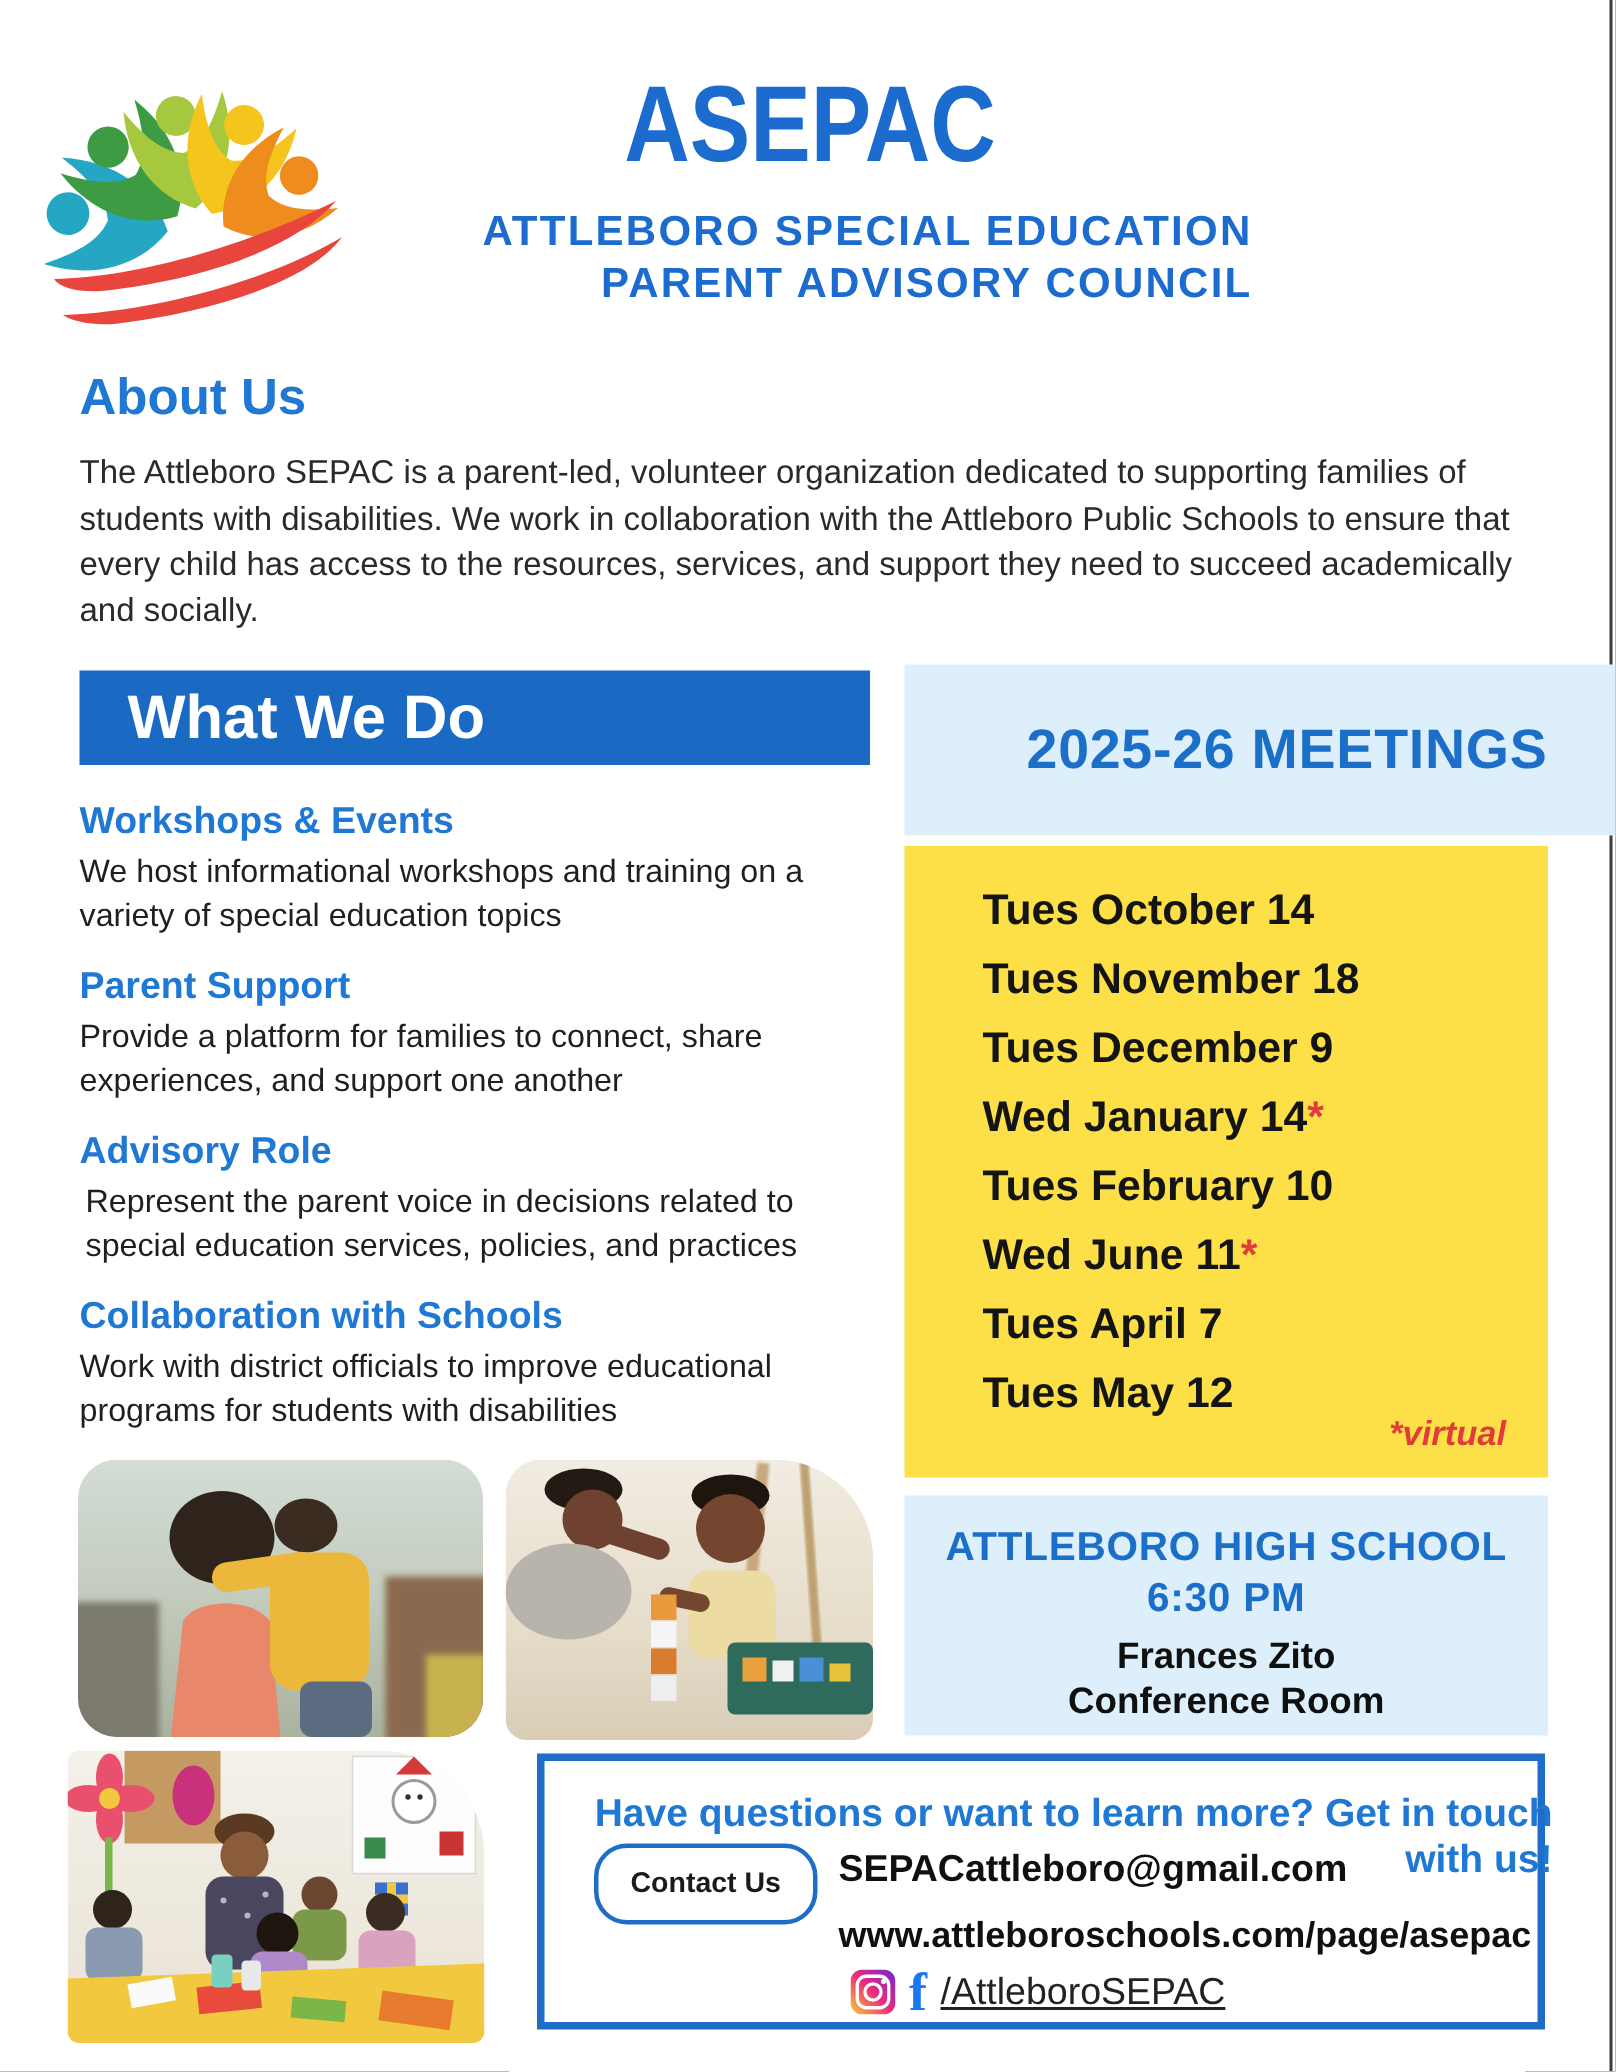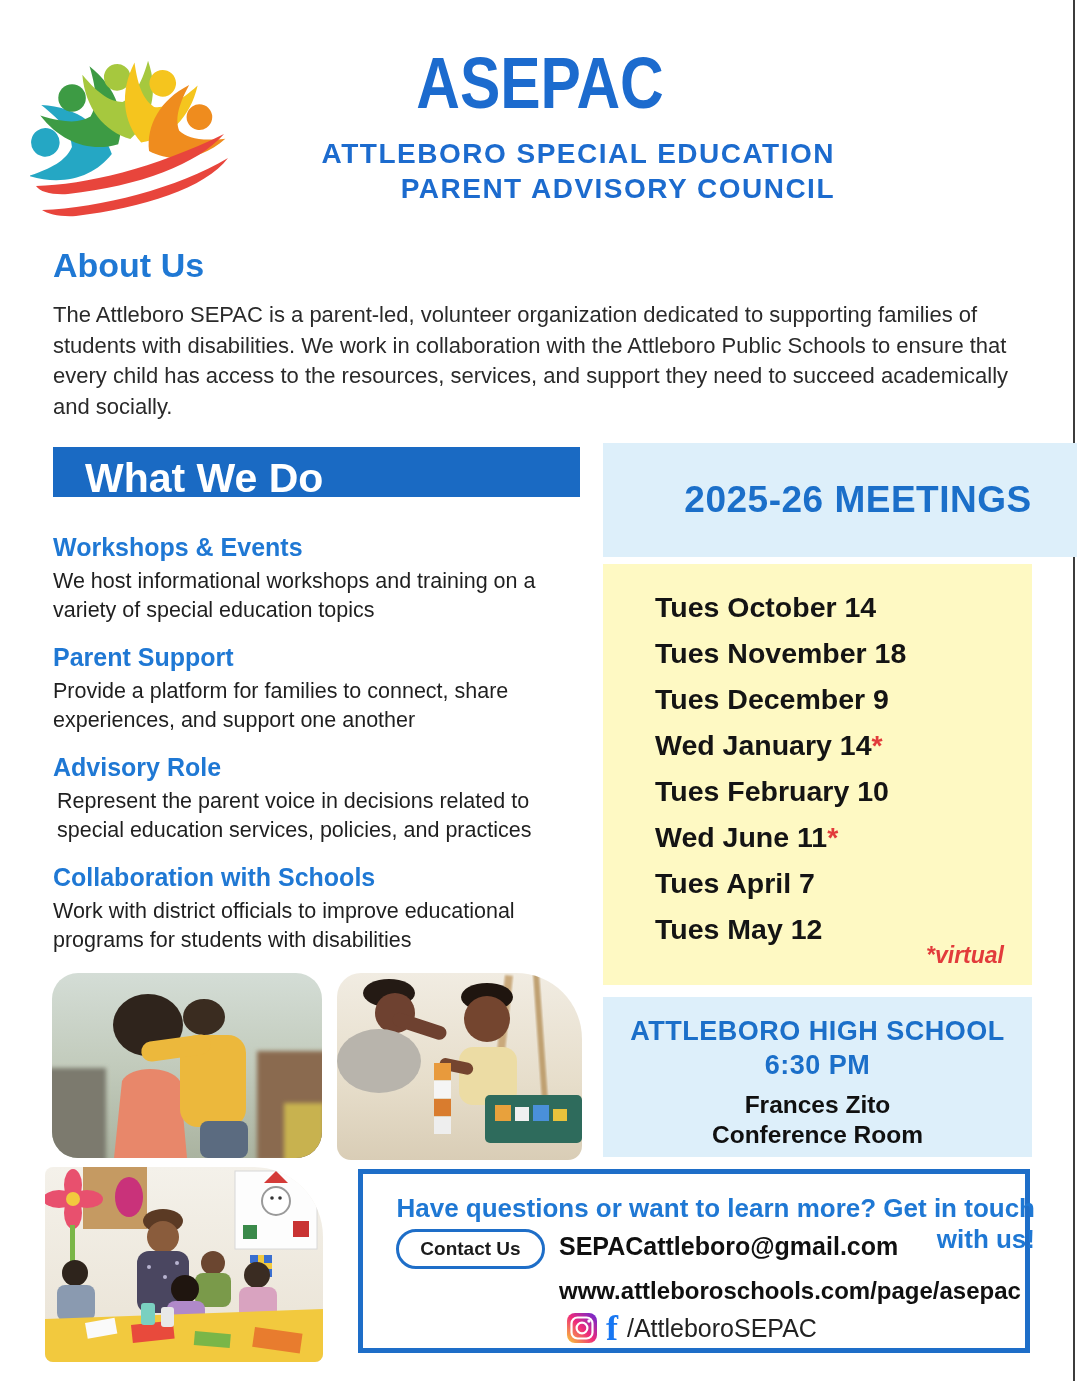--- a/index.html
+++ b/index.html
@@ -13,33 +13,33 @@
   .title-block h1{margin:0;font-size:72px;line-height:74px;font-weight:700;color:#1c6bce;
                   transform:scaleX(.84);transform-origin:50% 50%;letter-spacing:0;}
   .subtitle{font-size:28px;line-height:35px;font-weight:700;color:#1c6bce;letter-spacing:1.5px;text-align:right;}
   .subtitle-wrap{margin-top:16px;}
 
   
   .about-heading{position:absolute;left:53px;top:246px;margin:0;font-size:34px;font-weight:700;color:#1f78d4;}
   .about-body{position:absolute;left:53px;top:300px;width:965px;margin:0;font-size:22px;line-height:30.5px;color:#2a2a2a;}
 
   
-  .wwd-banner{position:absolute;left:53px;top:447px;width:527px;height:50px;background:#1a6ac3;}
+  .wwd-banner{position:absolute;left:53px;top:447px;width:527px;height:63px;background:#1a6ac3;}
   .wwd-banner span{display:block;padding-left:32px;font-size:41px;line-height:62px;font-weight:700;color:#ffffff;}
   .wwd-item{position:absolute;left:53px;width:540px;}
   .wwd-item .t{font-size:25px;font-weight:700;color:#1f78d4;margin:0 0 5px 0;}
   .wwd-item .b{font-size:21.5px;line-height:29px;color:#1f1f1f;margin:0;}
   .wwd-0{top:533px;} .wwd-1{top:643px;} .wwd-2{top:753px;} .wwd-3{top:863px;}
   .wwd-2 .b{padding-left:4px;}
 
   
   .meet-header{position:absolute;left:603px;top:443px;width:510px;height:114px;background:#ddeffa;
                display:flex;align-items:center;justify-content:center;}
   .meet-header span{font-size:37px;font-weight:700;color:#1b6fc9;letter-spacing:.5px;}
-  .meet-list{position:absolute;left:603px;top:564px;width:429px;height:421px;background:#fef9c3;
+  .meet-list{position:absolute;left:603px;top:564px;width:429px;height:421px;background:#fde047;
              box-sizing:border-box;padding:20px 0 0 52px;}
   .meet-row{font-size:28.5px;line-height:46px;font-weight:700;color:#141414;white-space:nowrap;}
   .meet-row .ast{color:#e23b3b;}
   .virtual-note{position:absolute;right:28px;bottom:16px;font-size:23px;font-weight:700;font-style:italic;color:#e23b3b;}
 
   
   .loc-box{position:absolute;left:603px;top:997px;width:429px;height:160px;background:#ddeffa;
            box-sizing:border-box;text-align:center;padding-top:17px;}
   .loc-blue{font-size:27px;line-height:34px;font-weight:700;color:#1b6fc9;letter-spacing:.5px;}
   .loc-black{font-size:24.5px;line-height:30px;font-weight:700;color:#101010;}
@@ -50,30 +50,30 @@
   .photo svg{display:block;}
   .photo-1{left:52px;top:973px;width:270px;height:185px;border-radius:26px;}
   .photo-2{left:337px;top:973px;width:245px;height:187px;border-radius:24px 66px 14px 14px;}
   .photo-3{left:45px;top:1167px;width:278px;height:195px;border-radius:8px 70px 8px 8px;}
 
   
   .contact-box{position:absolute;left:358px;top:1169px;width:672px;height:184px;box-sizing:border-box;
                border:5px solid #1e6ec8;background:#ffffff;}
   .contact-heading{position:absolute;left:10px;top:19px;width:100%;text-align:right;
                    font-size:26px;font-weight:700;color:#1f78d4;}
-  .contact-pill{position:absolute;left:33px;top:55px;width:149px;height:40px;box-sizing:border-box;
+  .contact-pill{position:absolute;left:33px;top:55px;width:149px;height:54px;box-sizing:border-box;
                 border:3.5px solid #1e6ec8;border-radius:22px;background:#fff;
                 display:flex;align-items:center;justify-content:center;cursor:pointer;}
   .contact-pill span{font-size:19px;font-weight:700;color:#1b1b1b;}
   .contact-email{position:absolute;left:196px;top:58px;font-size:25px;font-weight:700;color:#101010;}
   .contact-site{position:absolute;left:196px;top:103px;font-size:24px;font-weight:700;color:#101010;}
   .social-row{position:absolute;left:204px;top:139px;display:flex;align-items:center;gap:9px;}
   .ig-icon{width:30px;height:30px;display:block;}
   .fb-f{font-size:36px;line-height:30px;font-weight:700;color:#1877f2;font-family:"Liberation Serif",serif;}
-  .social-handle{font-size:25px;color:#222;}
+  .social-handle{font-size:25px;color:#222;text-decoration:underline;}
 </style>
 </head>
 <body>
 
 <div class="page">
   <div class="scan-line"></div>
 
   <svg class="logo" viewBox="0 0 200 198" aria-hidden="true">
     <defs>
       <g id="person">

